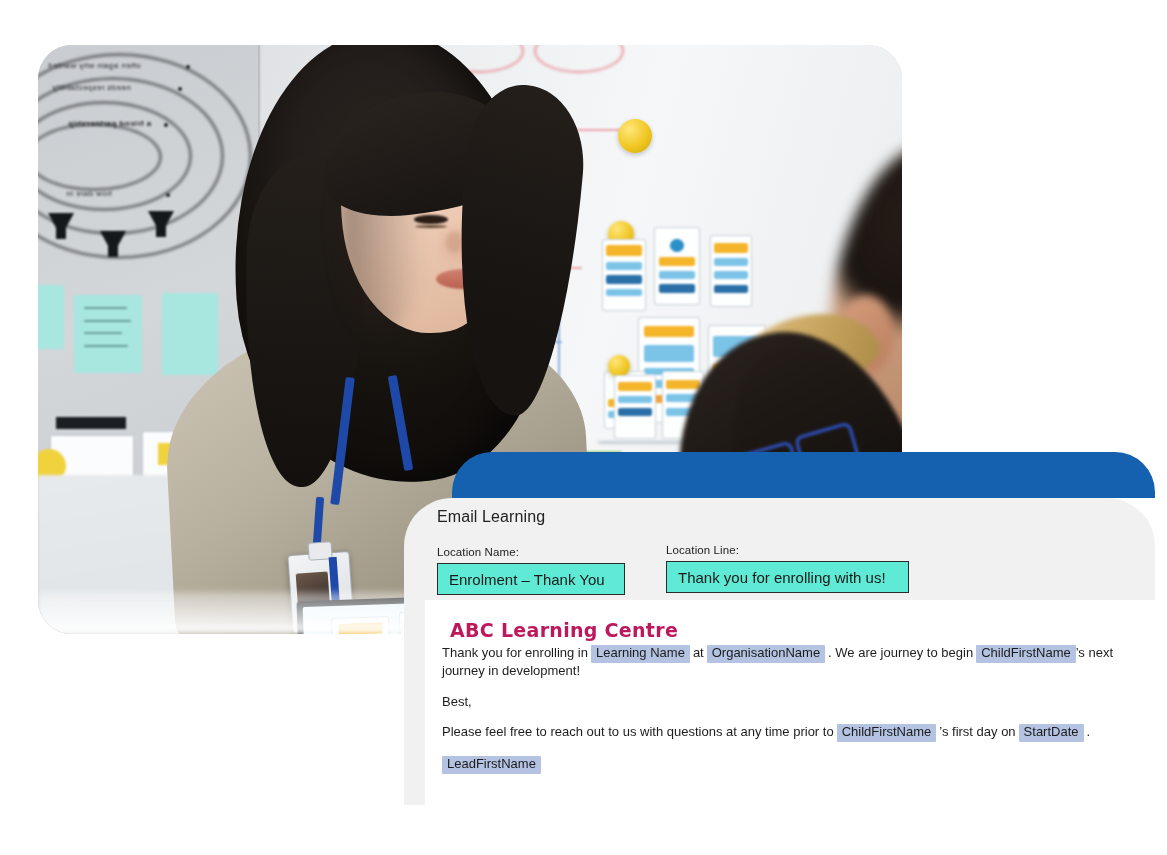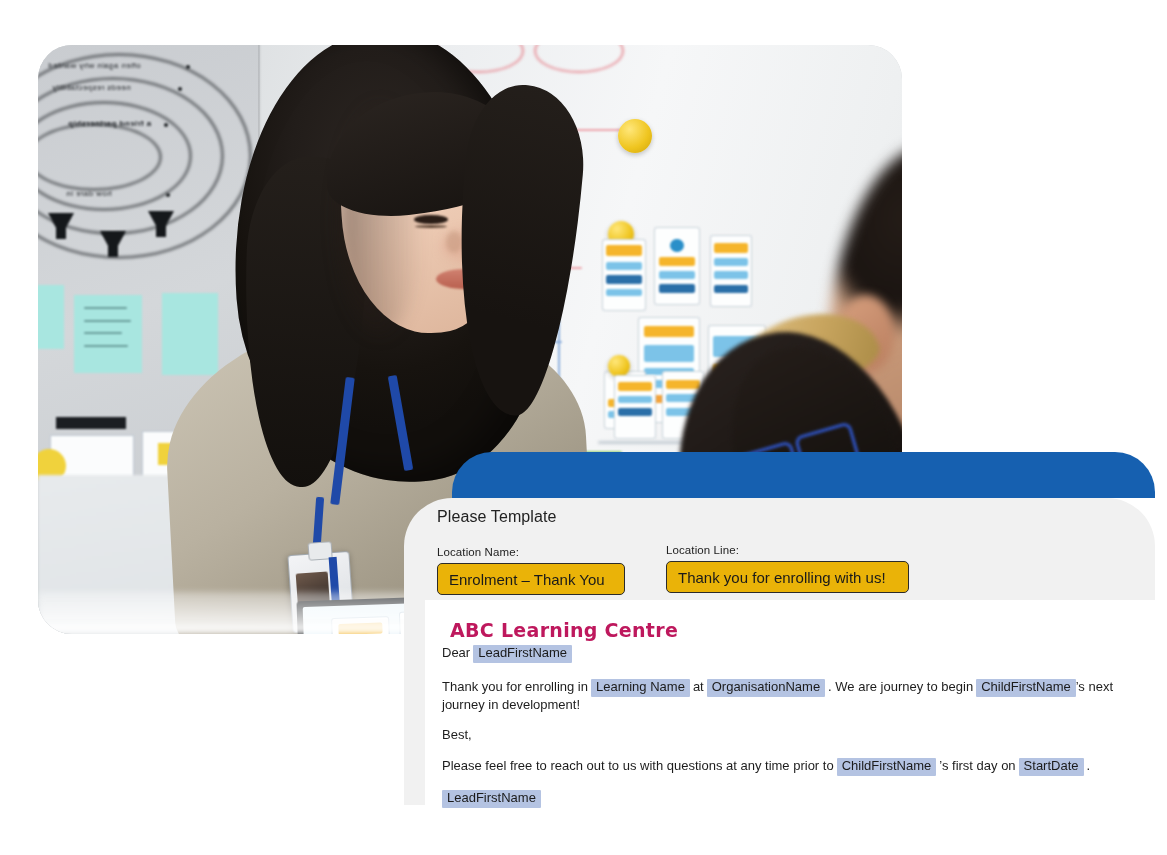--- a/index.html
+++ b/index.html
@@ -255,21 +255,21 @@
   }
 
   .card-title{
     position:absolute;left:33px;top:56px;font-size:16px;color:#222222;letter-spacing:.1px;
   }
   .field{position:absolute;}
   .field-label{
     font-size:11.5px;color:#222222;display:block;margin-bottom:5px;letter-spacing:.1px;
   }
   .field-box{
-    border:1.4px solid #2b2b2b;border-radius:5px;background:#eab308;
+    border:1.4px solid #2b2b2b;border-radius:0;background:#5eead4;
     height:32px;display:flex;align-items:center;padding:14px 11px;
     font-size:15px;color:#1a1a1a;box-sizing:border-box;white-space:nowrap;
   }
   #tpl-field{left:33px;top:94px;}
   #tpl-field .field-box{width:188px;}
   #subj-field{left:262px;top:92px;}
   #subj-field .field-box{width:243px;}
 
   
   .body{
@@ -484,36 +484,35 @@
       <div class="floorwhite"></div>
     </div>
   </div>
 
   <div class="card">
     <div class="card-greyfull"></div>
     <div class="card-bluebar"></div>
     <div class="card-white"></div>
     <div class="card-whiteclip"></div>
 
-    <div class="card-title">Please Template</div>
+    <div class="card-title">Email Learning</div>
 
     <div class="field" id="tpl-field">
       <span class="field-label">Location Name:</span>
       <div class="field-box" placeholder="Template Name">Enrolment – Thank You</div>
     </div>
 
     <div class="field" id="subj-field">
       <span class="field-label">Location Line:</span>
       <div class="field-box" placeholder="Subject Line">Thank you for enrolling with us!</div>
     </div>
 
     <div class="body">
       <div class="brand">ABC Learning Centre</div>
 
-      <p class="p tight"><span>Dear</span><span class="sp"></span><span class="mf">LeadFirstName</span></p>
 
       <p class="p"><span>Thank you for enrolling in</span><span class="sp"></span><span class="mf">Learning Name</span><span class="sp"></span><span>at</span><span class="sp"></span><span class="mf">OrganisationName</span><span class="sp"></span><span>.  We are journey to begin</span><span class="sp"></span><span class="mf">ChildFirstName</span><span>’s next journey in development!</span></p>
 
       <p class="p">Best,</p>
 
       <p class="p"><span>Please feel free to reach out to us with questions at any time prior to</span><span class="sp"></span><span class="mf">ChildFirstName</span><span class="sp"></span><span>’s  first day on</span><span class="sp"></span><span class="mf">StartDate</span><span class="sp"></span><span>.</span></p>
 
       <p class="p"><span class="mf">LeadFirstName</span></p>
     </div>
   </div>

